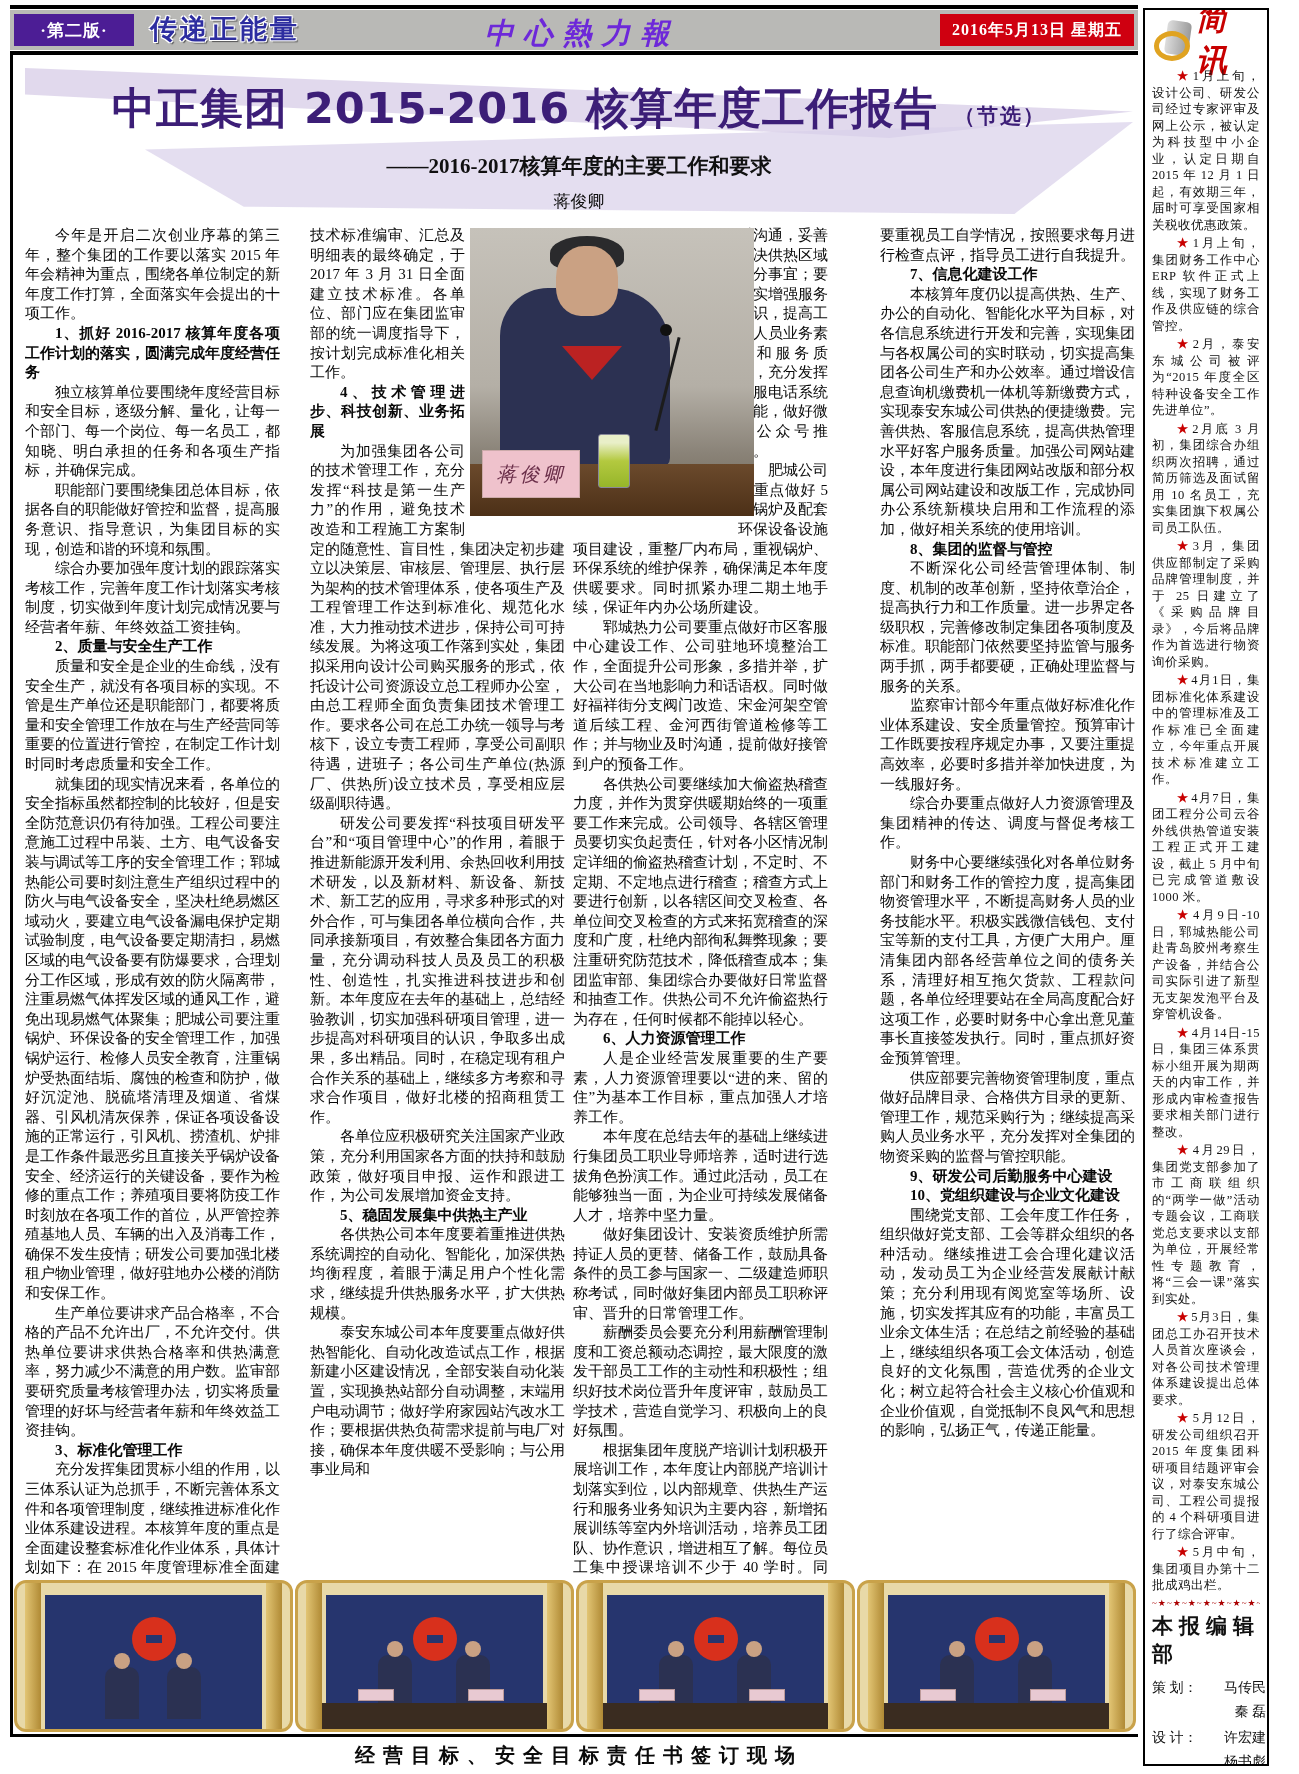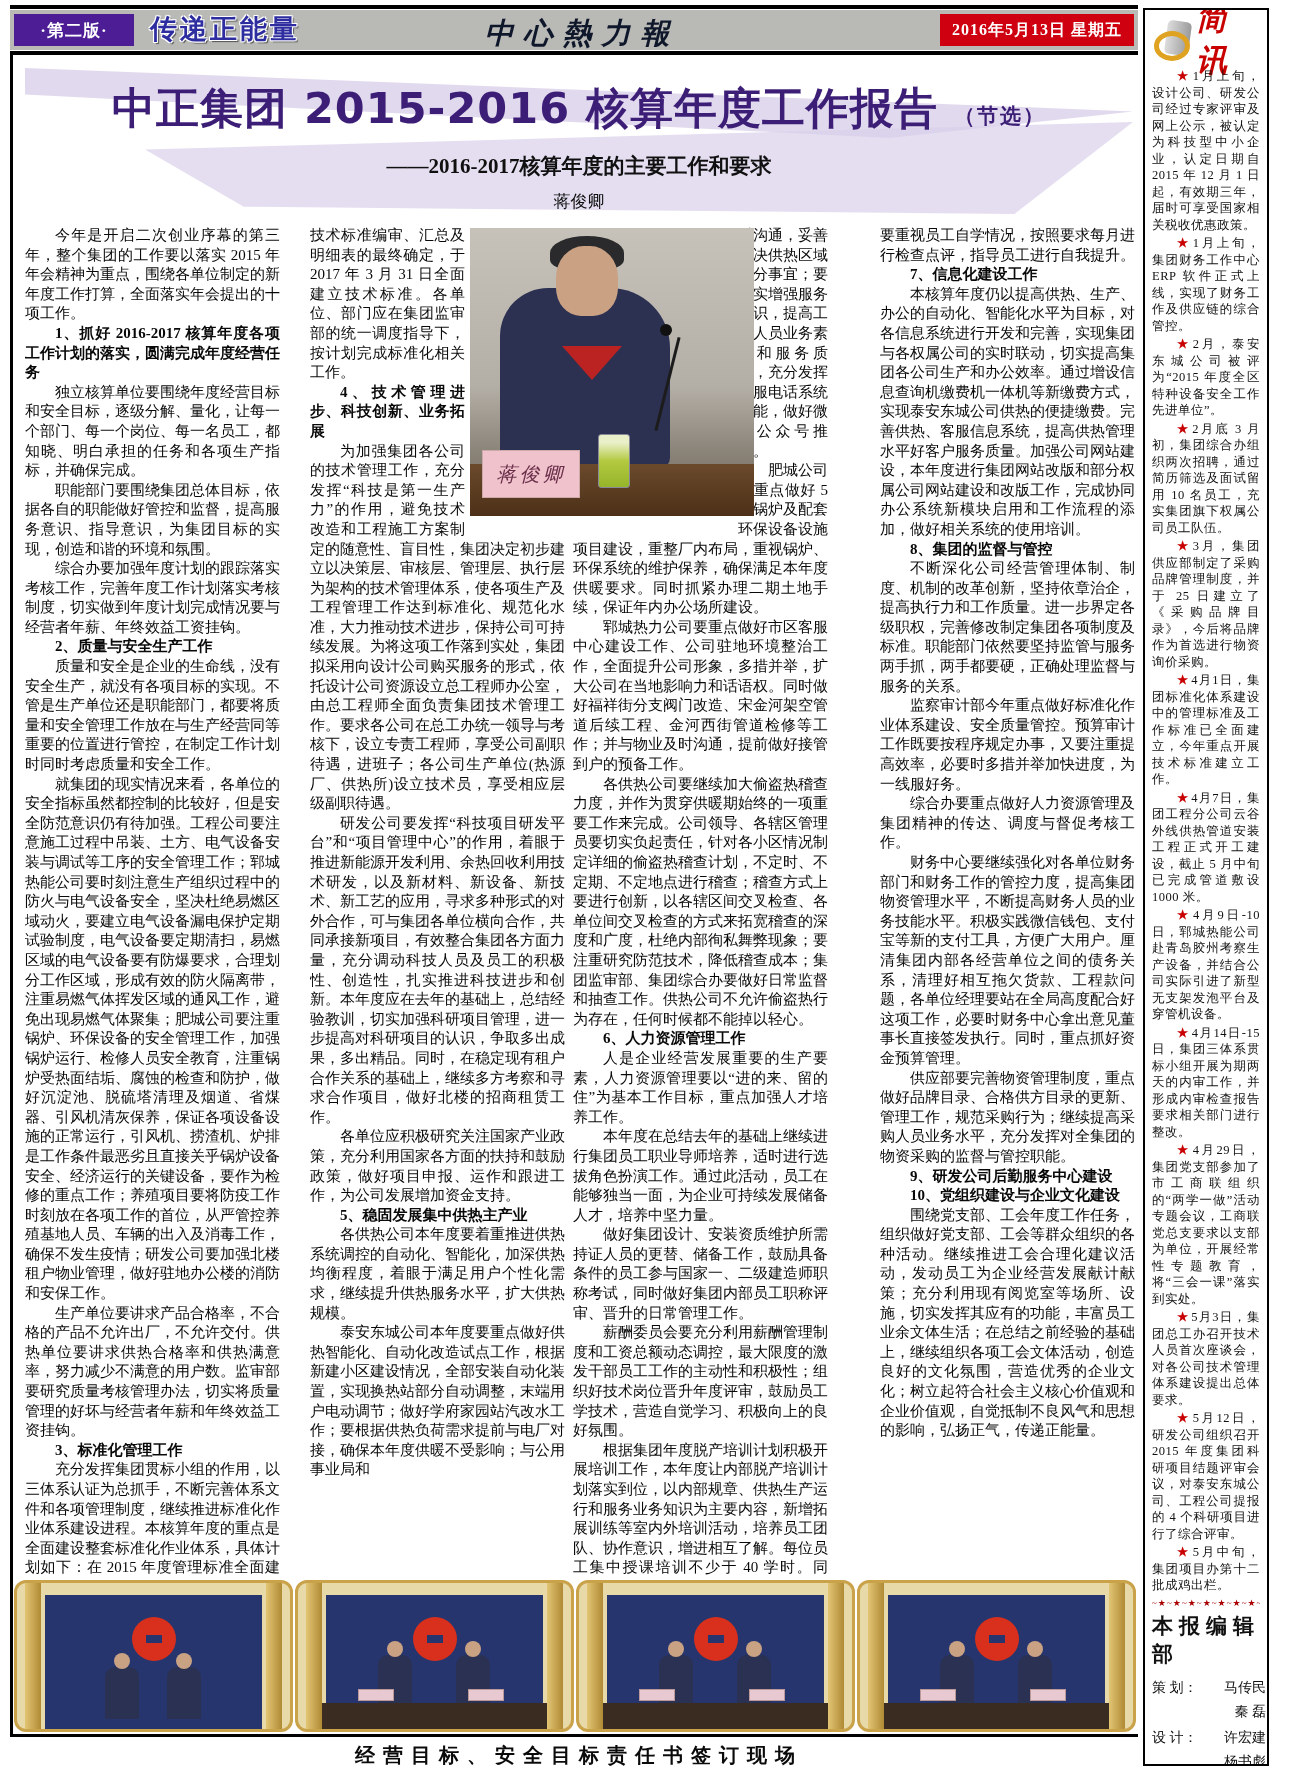--- a/index.html
+++ b/index.html
@@ -7,21 +7,21 @@
         font-family:"Liberation Serif","DejaVu Serif",serif;color:#111;}
   
   .rule{position:absolute;background:#000;}
   .banner{position:absolute;left:10px;top:10px;width:1128px;height:40px;background:#b9b9b6;}
   .edition-box{position:absolute;left:4px;top:4px;width:120px;height:32px;background:#4c1d95;
         color:#fff;font-size:17px;font-weight:bold;display:flex;align-items:center;justify-content:center;letter-spacing:1px;}
   .col-label{position:absolute;left:140px;top:1px;font-size:27px;font-weight:bold;color:#2d2da0;letter-spacing:3px;
         text-shadow:1px 1px 0 #fff,-1px -1px 0 #fff,1px -1px 0 #fff,-1px 1px 0 #fff,2px 2px 1px #555;
         font-family:"DejaVu Sans","Liberation Sans",sans-serif;}
   .masthead{position:absolute;left:16px;right:0;top:4px;text-align:center;font-size:29px;font-weight:bold;
-        font-style:italic;letter-spacing:10px;color:#0f172a;}
+        font-style:italic;letter-spacing:10px;color:#6d28d9;}
   .date-box{position:absolute;right:4px;top:4px;height:32px;background:#cf0010;color:#fff;font-size:16px;
         font-weight:bold;display:flex;align-items:center;padding:0 12px;letter-spacing:1px;}
   
   .headline{position:absolute;left:25px;top:62px;width:1108px;height:160px;overflow:hidden;}
   .ribbon{position:absolute;background:#d9d0e9;}
   .rb1{left:0;top:6px;width:1108px;height:70px;clip-path:polygon(0 0,100% 62%,78% 100%,0 38%);opacity:.8;}
   .rb2{left:120px;top:60px;width:988px;height:92px;clip-path:polygon(0 30%,100% 0,88% 100%,10% 92%);opacity:.7;}
   .title-line{position:relative;text-align:center;margin-top:18px;font-weight:bold;color:#3c1e77;
         font-size:43px;letter-spacing:1px;font-family:"DejaVu Sans","Liberation Sans",sans-serif;}
   .title-excerpt{font-size:21px;font-weight:bold;letter-spacing:2px;}

